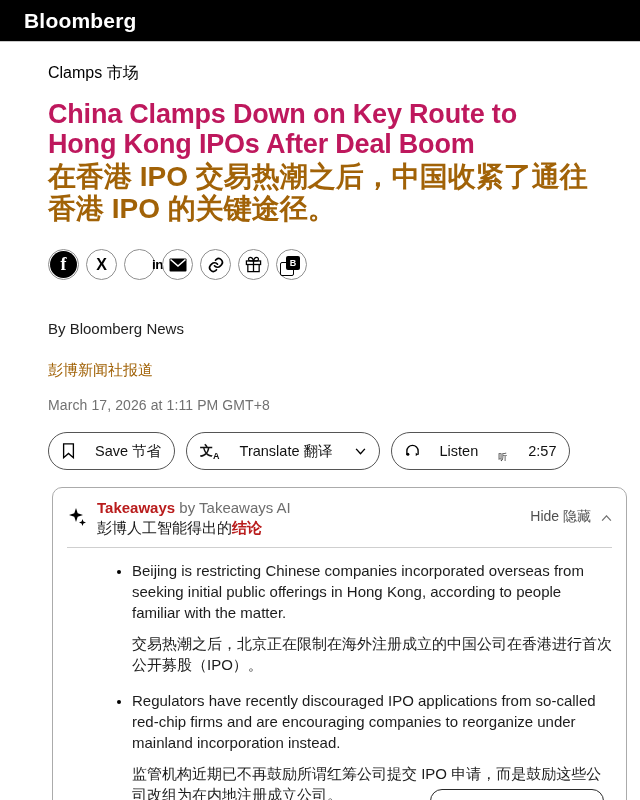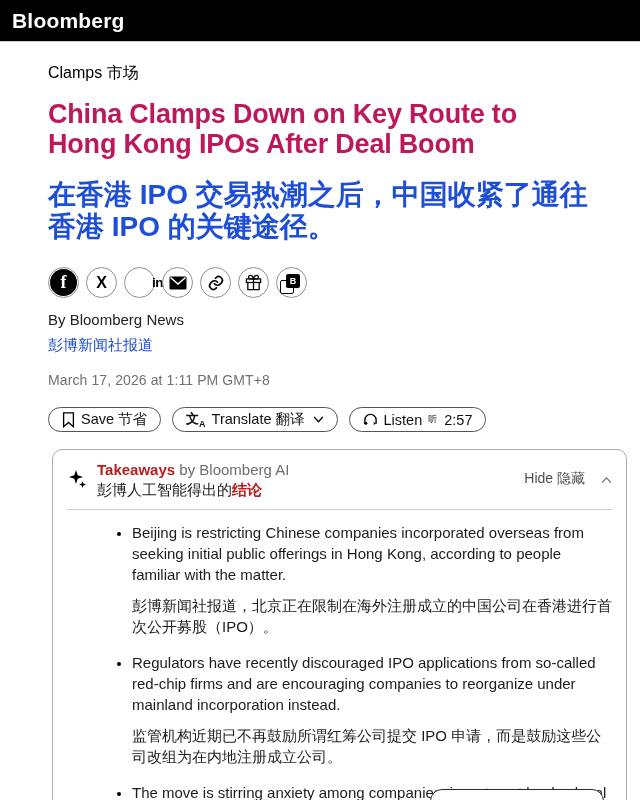--- a/index.html
+++ b/index.html
@@ -1,70 +1,70 @@
 <!DOCTYPE html>
 <html><head>
 <meta charset="utf-8">
 <style>
   * { box-sizing: border-box; margin: 0; padding: 0; }
   html, body { width: 640px; height: 800px; overflow: hidden; background: #fff; }
   body { font-family: "Liberation Sans", "DejaVu Sans", sans-serif; color: #1a1a1a; position: relative; }
 
   
   .topbar { background: #000; height: 42px; display: flex; align-items: center; padding: 0 12px; border-bottom: 1px solid #c9c9c9; }
-  .logo { color: #fff; font-size: 21px; font-weight: 700; letter-spacing: 0.2px; }
+  .logo { color: #fff; font-size: 21px; font-weight: 700; letter-spacing: 0.2px; margin-left: 12px; }
 
   .content { padding: 0 48px; }
 
   .eyebrow { margin-top: 21px; font-size: 16px; color: #000; }
 
   .title-en { margin-top: 15px; font-size: 27px; line-height: 30px; font-weight: 700; color: #be185d; letter-spacing: -0.2px; }
-  .title-zh { margin-top: 20px; font-size: 28px; line-height: 32px; font-weight: 700; color: #1d4ed8; }
+  .title-zh { margin-top: 2px; font-size: 28px; line-height: 32px; font-weight: 700; color: #a16207; }
 
   
   .share-row { margin-top: 24px; display: flex; gap: 7px; }
   .share-btn { width: 31px; height: 31px; border: 1px solid #8f8f8f; border-radius: 50%; background: #fff;
                display: flex; align-items: center; justify-content: center; cursor: pointer; padding: 0; }
   .share-btn svg { display: block; }
   .fb-circle { width: 27px; height: 27px; border-radius: 50%; background: #000; color: #fff;
                display: flex; align-items: center; justify-content: center; font-weight: 700; font-size: 18px;
                font-family: "Liberation Serif", serif; }
   .x-glyph { font-weight: 800; font-size: 16px; color: #000; }
   .in-glyph { font-weight: 800; font-size: 13.5px; color: #000; letter-spacing: -0.5px; margin-left: 36px; }
   .bterm { position: relative; width: 17px; height: 17px; }
   .bterm .back { position: absolute; left: -3px; bottom: -3px; width: 14px; height: 14px; border: 1.6px solid #000; background: #fff; border-radius: 2px; }
   .bterm .front { position: absolute; right: 0; top: 0; width: 14px; height: 14px; background: #000; color: #fff; border-radius: 2px;
                   font-size: 9px; font-weight: 700; display: flex; align-items: center; justify-content: center; }
 
   
-  .byline-en { margin-top: 13px; font-size: 15px; color: #222; }
-  .byline-zh { margin-top: 8px; font-size: 15px; color: #1d4ed8; }
+  .byline-en { margin-top: 40px; font-size: 15px; color: #222; }
+  .byline-zh { margin-top: 24px; font-size: 15px; color: #a16207; }
   .dateline  { margin-top: 17px; font-size: 14px; color: #717171; letter-spacing: 0.1px; }
 
   
   .actions { margin-top: 19px; display: flex; gap: 11px; align-items: center; }
-  .pill { display: inline-flex; align-items: center; gap: 6px; border: 1px solid #555; border-radius: 999px;
-          background: #fff; padding: 3px 13px; font-size: 14.5px; color: #111; cursor: pointer; height: 25px;
+  .pill { display: inline-flex; align-items: center; gap: 20px; border: 1px solid #555; border-radius: 999px;
+          background: #fff; padding: 3px 13px; font-size: 14.5px; color: #111; cursor: pointer; height: 38px;
           font-family: inherit; }
   .pill svg { display: block; }
   .translate-glyph { font-size: 13px; font-weight: 600; }
   .translate-glyph .small-a { font-size: 9px; vertical-align: sub; font-weight: 700; }
   .listen-zh { font-size: 9px; align-self: flex-end; margin: 0 1px 2px 0; }
   .chev { margin-left: 2px; }
 
   
   .card { position: relative; margin: 17px 0 0 4px; width: 575px; border: 1px solid #ababab; border-radius: 10px;
           padding: 10px 14px 6px 14px; height: 400px; }
   .card-head { display: flex; align-items: flex-start; }
   .sparkle { margin: 8px 8px 0 0; flex: 0 0 auto; }
   .card-titles { flex: 1 1 auto; font-size: 15px; line-height: 20px; }
   .t-strong { font-weight: 700; color: #b91c1c; }
   .t-gray { color: #6e6e6e; }
   .hide-btn { flex: 0 0 auto; border: none; background: none; color: #4f4f4f; font-size: 14px; cursor: pointer;
-              display: inline-flex; align-items: center; gap: 16px; margin-top: 10px; font-family: inherit; }
+              display: inline-flex; align-items: center; gap: 10px; margin-top: 10px; font-family: inherit; }
   .card-divider { border: none; border-top: 1px solid #cfcfcf; margin: 9px 0 0 0; }
 
   .bullets { margin: 12px 0 0 0; padding-left: 17px; list-style: disc; }
   .bullets li { margin-bottom: 15px; font-size: 15px; line-height: 21px; color: #1c1c1c; margin-left: 48px; }
   .bullets li::marker { color: #000; font-size: 13px; }
   .b-zh { margin-top: 10px; }
 
   
   .cutoff-box { position: absolute; left: 430px; top: 789px; width: 174px; height: 26px;
                 border: 1.5px solid #2a2a2a; border-radius: 12px; background: #fff; }
@@ -169,41 +169,41 @@
       <span class="sparkle">
         <svg width="22" height="24" viewBox="0 0 22 24" fill="#000">
           <path d="M9 2l1.7 5.3L16 9l-5.3 1.7L9 16l-1.7-5.3L2 9l5.3-1.7z"></path>
           <path d="M15.5 13l0.9 2.6 2.6 0.9-2.6 0.9-0.9 2.6-0.9-2.6-2.6-0.9 2.6-0.9z"></path>
         </svg>
       </span>
       <div class="card-titles">
         <div>
           <span class="t-strong">Takeaways</span>
           <span class="t-gray"> </span>
-          <span class="t-gray">by Bloomberg AI</span>
+          <span class="t-gray">by Takeaways AI</span>
         </div>
         <div>
           <span>彭博人工智能得出的</span><span class="t-strong">结论</span>
         </div>
       </div>
       <button class="hide-btn">
         <span>Hide 隐藏</span>
         <span>
           <svg width="11" height="7" viewBox="0 0 12 8" fill="none" stroke="#707070" stroke-width="1.4">
               <polyline points="1,6.5 6,1 11,6.5"></polyline>
             </svg>
         </span>
       </button>
     </div>
     <hr class="card-divider">
 
     <ul class="bullets">
       <li>
         <p>Beijing is restricting Chinese companies incorporated overseas from seeking initial public offerings in Hong Kong, according to people familiar with the matter.</p>
-        <p class="b-zh">彭博新闻社报道，北京正在限制在海外注册成立的中国公司在香港进行首次公开募股（IPO）。</p>
+        <p class="b-zh">交易热潮之后，北京正在限制在海外注册成立的中国公司在香港进行首次公开募股（IPO）。</p>
       </li>
       <li>
         <p>Regulators have recently discouraged IPO applications from so-called red-chip firms and are encouraging companies to reorganize under mainland incorporation instead.</p>
         <p class="b-zh">监管机构近期已不再鼓励所谓红筹公司提交 IPO 申请，而是鼓励这些公司改组为在内地注册成立公司。</p>
       </li>
       <li>
         <p>The move is stirring anxiety among companies, investment banks, legal advisers and overseas investors, who could face large costs and a loss of flexibility due to the changes.</p>
 
       </li>
     </ul>

